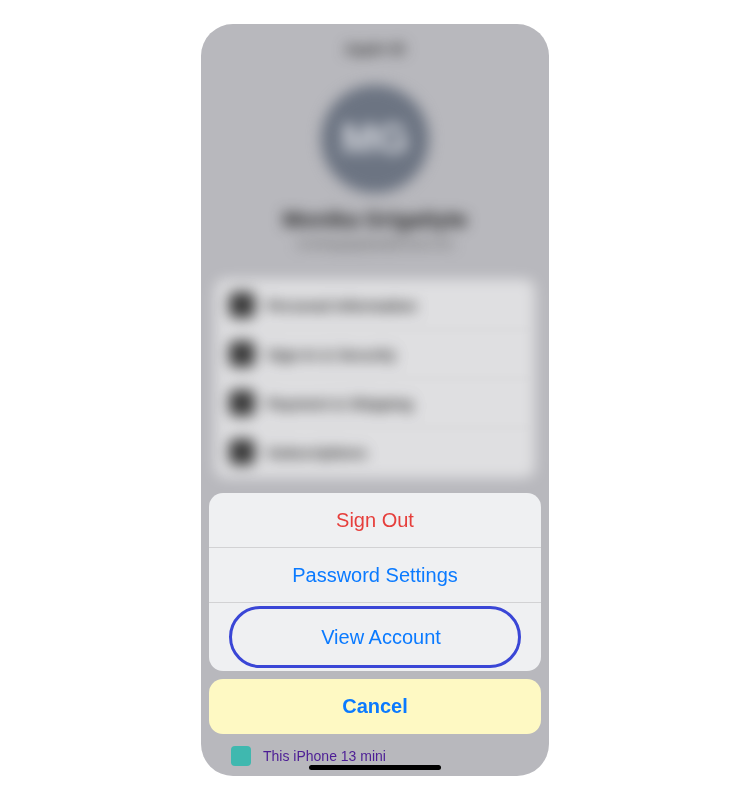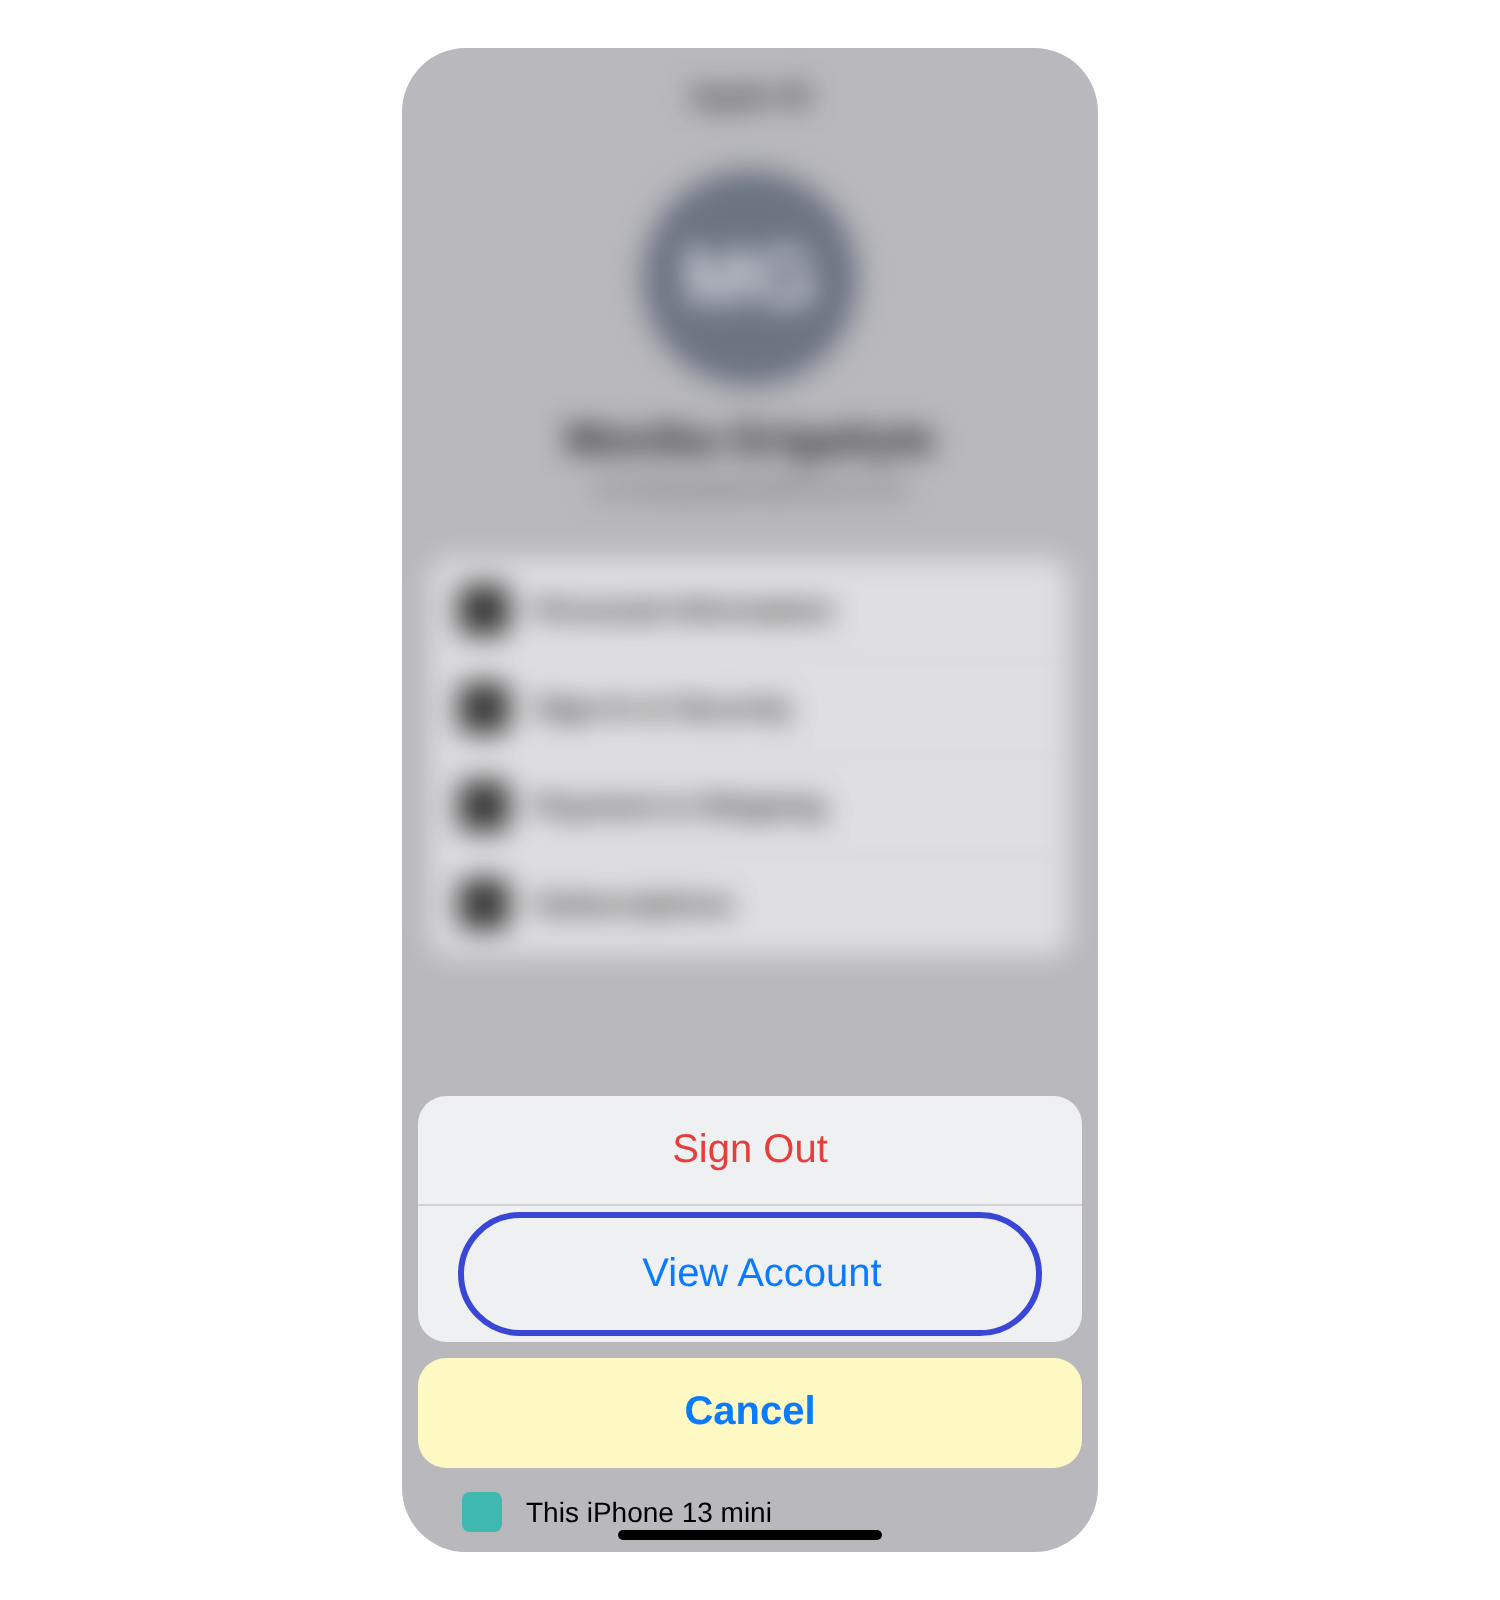--- a/index.html
+++ b/index.html
@@ -152,21 +152,21 @@
     }
     .peek-icon {
       width: 20px;
       height: 20px;
       background: #3fb8af;
       border-radius: 4px;
       flex-shrink: 0;
     }
     .peek-text {
       font-size: 14px;
-      color: #000000;
+      color: #4c1d95;
     }
     .home-indicator {
       position: absolute;
       bottom: 6px;
       left: 50%;
       transform: translateX(-50%);
       width: 132px;
       height: 5px;
       background: #000;
       border-radius: 3px;
@@ -205,20 +205,23 @@
         <div class="bg-row-label">Subscriptions</div>
       </div>
     </div>
   </div>
 
   <div class="sheet-wrap">
     <div class="sheet-group">
       <div class="sheet-item red">
         <span>Sign Out</span>
       </div>
+      <div class="sheet-item blue">
+        <span>Password Settings</span>
+      </div>
       <div class="sheet-item blue highlighted">
         <span>View Account</span>
         <div class="highlight-ring"></div>
       </div>
     </div>
     <div class="cancel-btn">
       <span>Cancel</span>
     </div>
     <div class="peek-row">
       <div class="peek-icon"></div>

